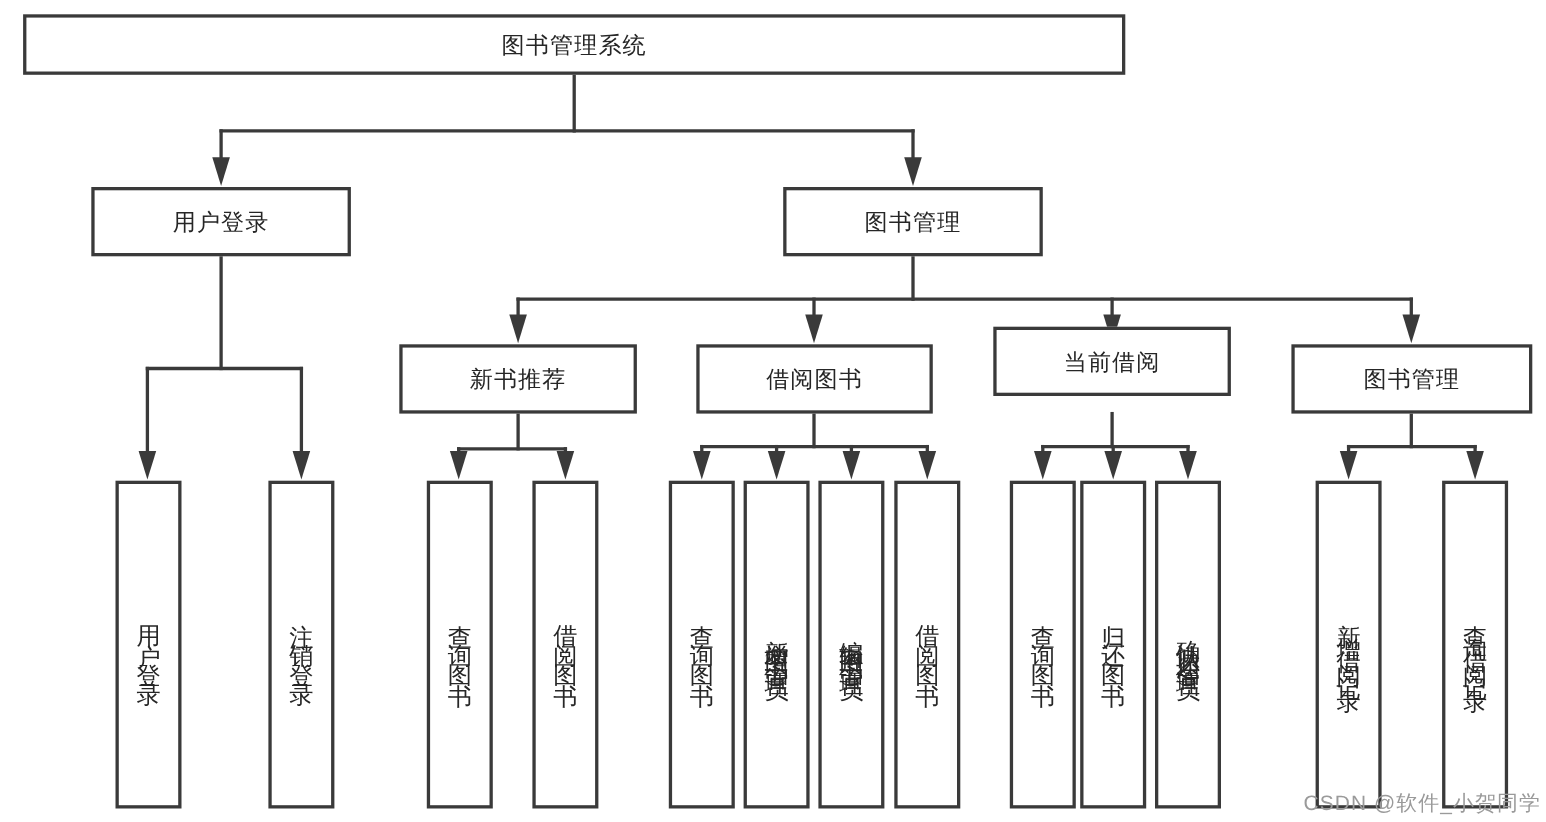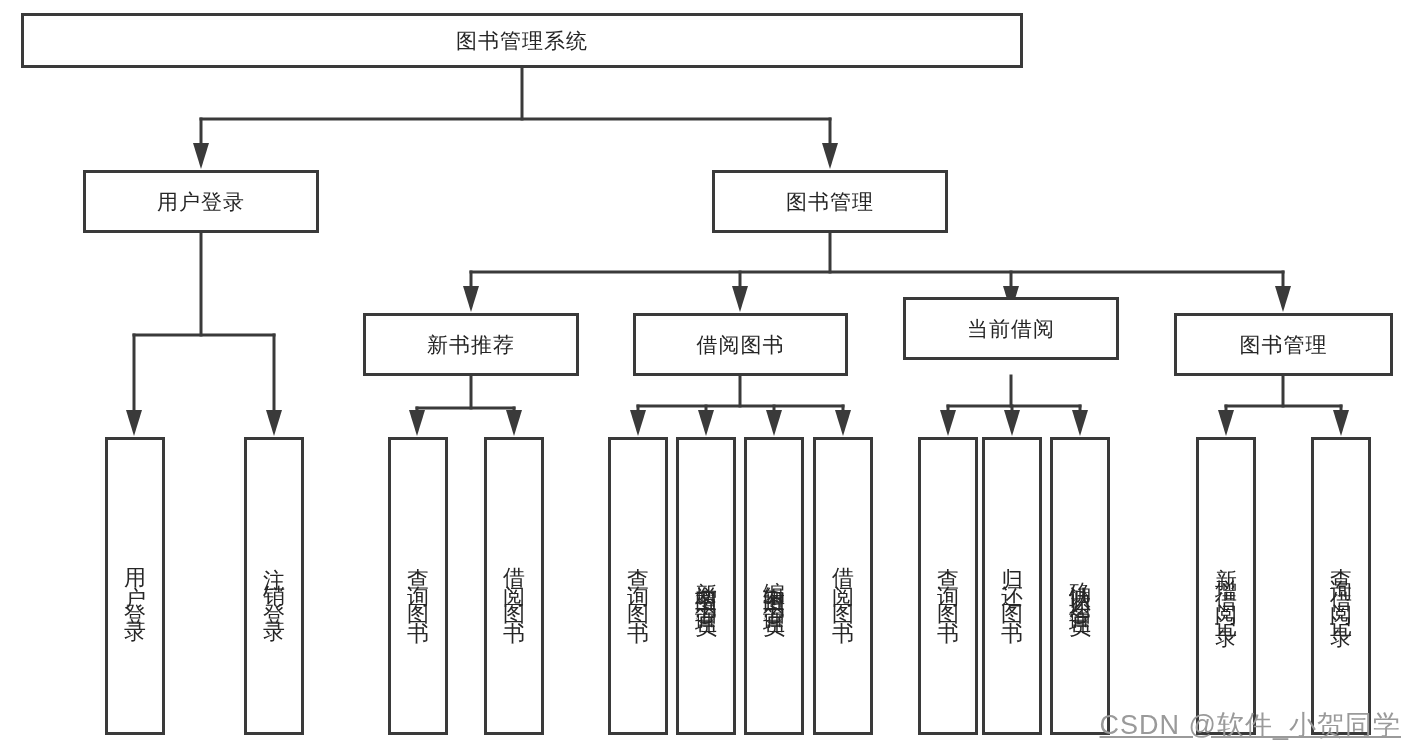--- a/index.html
+++ b/index.html
@@ -28,21 +28,21 @@
   }
   .leaf span{
     writing-mode:vertical-rl;text-orientation:mixed;
     font-size:22px;color:var(--text);line-height:1;white-space:nowrap;
   }
   .v4{letter-spacing:18px;}
   .v6{letter-spacing:12px;}
   .v9{letter-spacing:5px;}
   .watermark{
     position:absolute;z-index:2;right:4px;bottom:4px;
-    font-size:27px;color:var(--wm);letter-spacing:1px;text-decoration:underline;
+    font-size:19px;color:var(--wm);letter-spacing:1px;
   }
 </style>
 </head>
 <body>
 
 <div class="stage">
 
   <svg id="connectors" width="1405" height="747">
       <line x1="522" y1="68" x2="522" y2="119" stroke="#3a3a3a" stroke-width="3" stroke-linecap="square"></line>
       <line x1="201" y1="119" x2="830" y2="119" stroke="#3a3a3a" stroke-width="3" stroke-linecap="square"></line>

